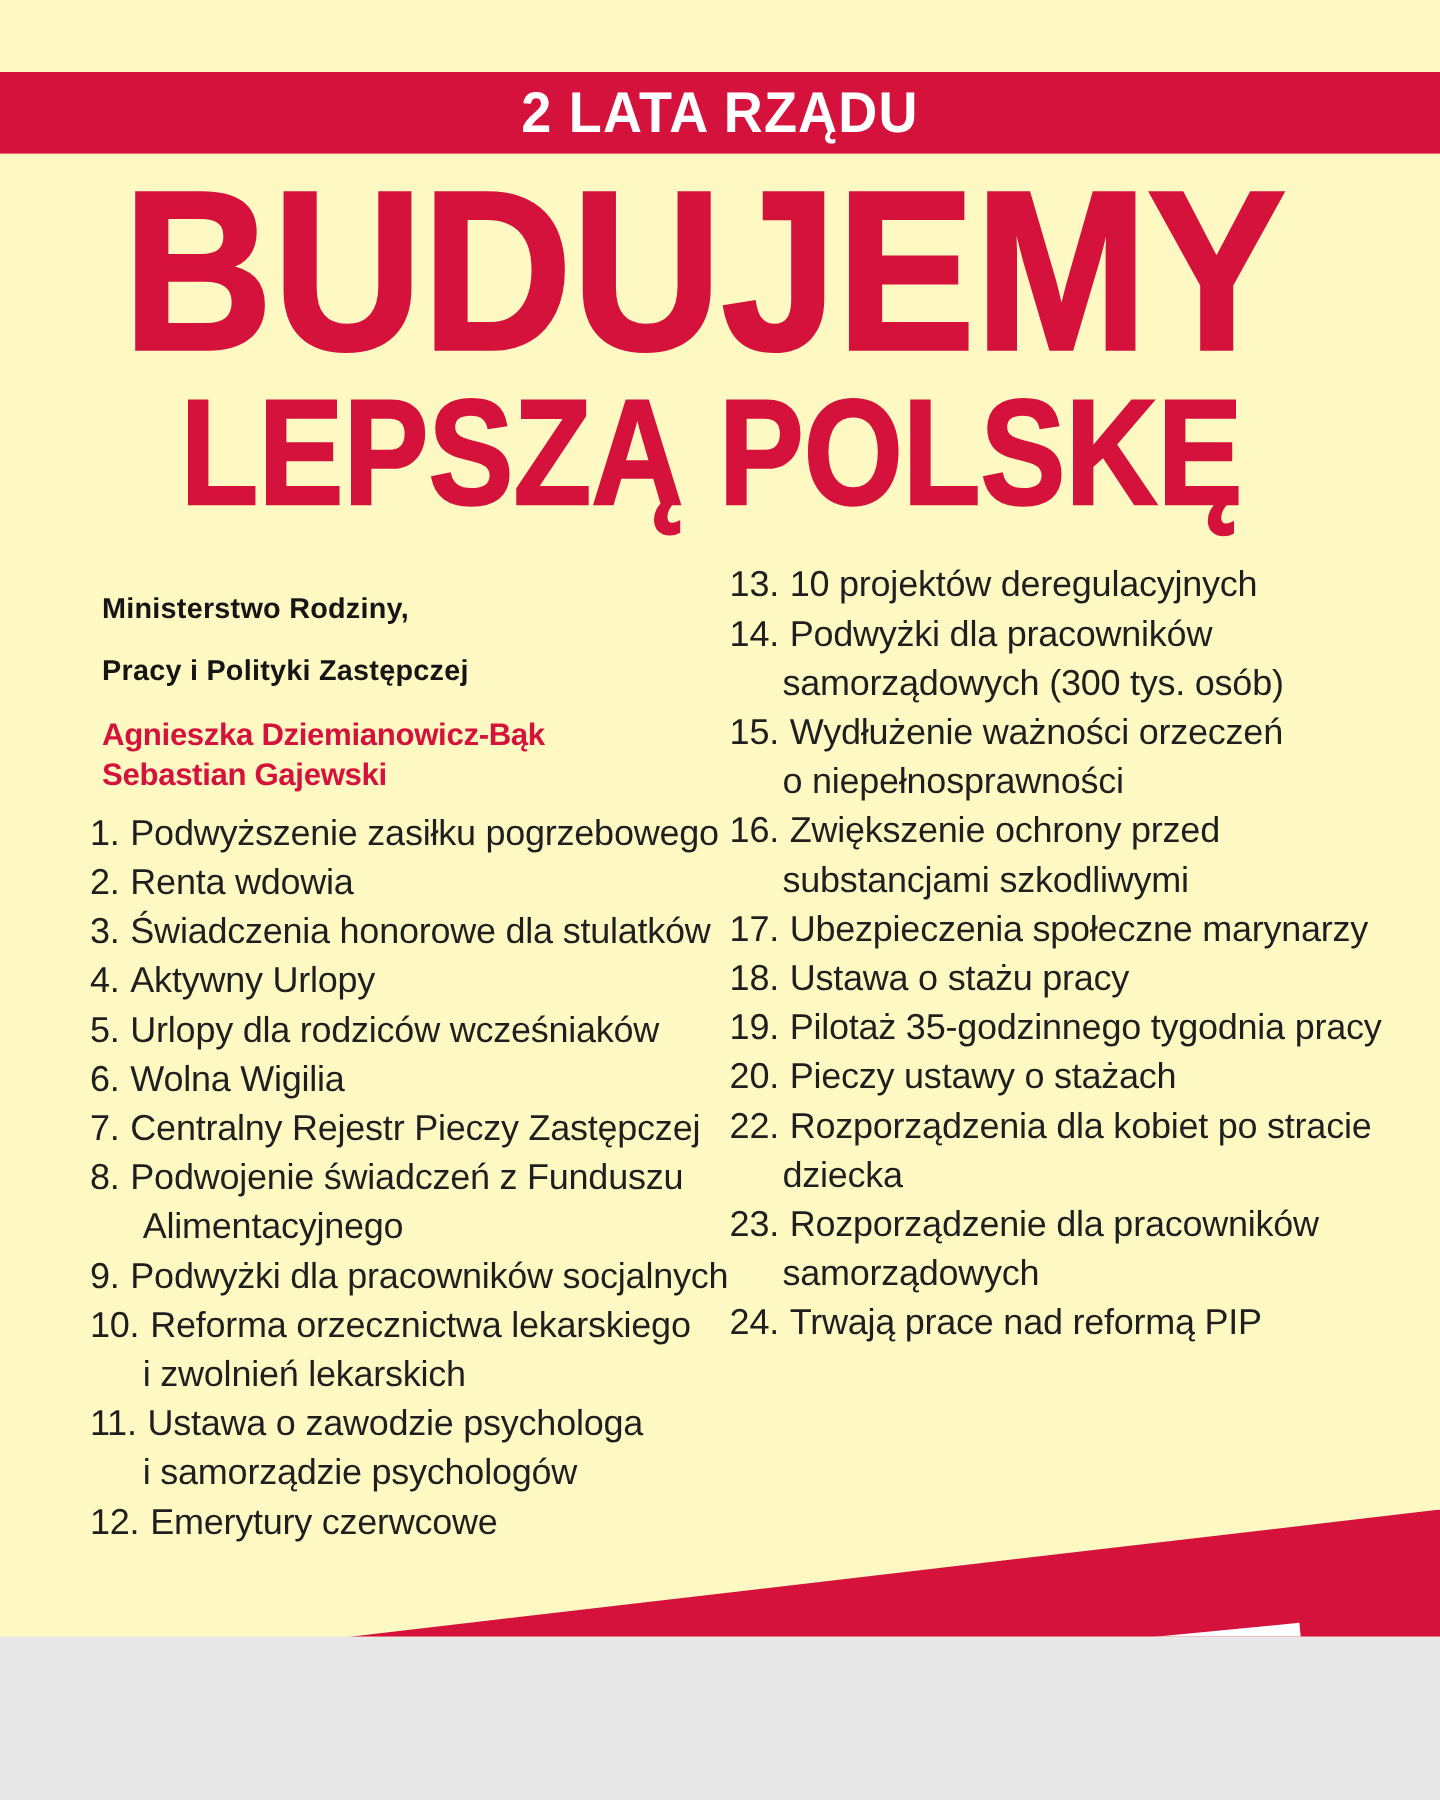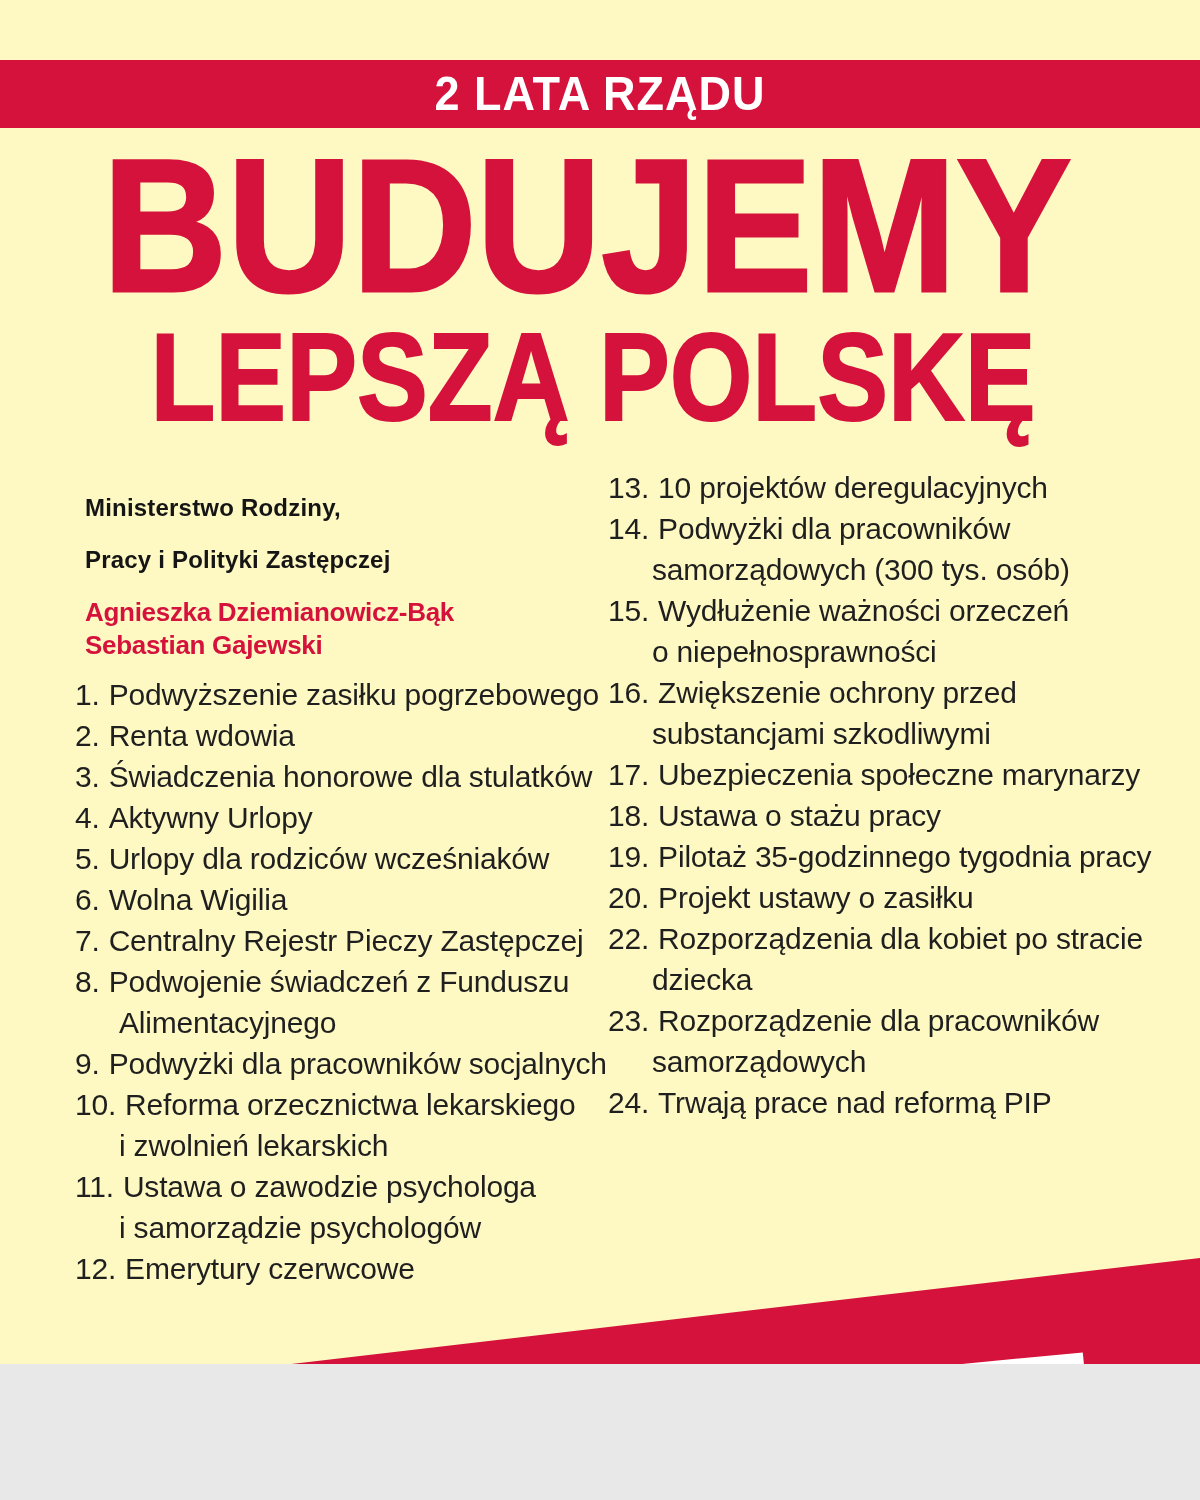--- a/index.html
+++ b/index.html
@@ -103,21 +103,21 @@
       <div class="item"><span class="num">12.</span><span class="txt">Emerytury czerwcowe</span></div>
     </div>
   <div class="col col-right">
       <div class="item"><span class="num">13.</span><span class="txt">10 projektów deregulacyjnych</span></div>
       <div class="item"><span class="num">14.</span><span class="txt">Podwyżki dla pracowników<br>samorządowych (300 tys. osób)</span></div>
       <div class="item"><span class="num">15.</span><span class="txt">Wydłużenie ważności orzeczeń<br>o niepełnosprawności</span></div>
       <div class="item"><span class="num">16.</span><span class="txt">Zwiększenie ochrony przed<br>substancjami szkodliwymi</span></div>
       <div class="item"><span class="num">17.</span><span class="txt">Ubezpieczenia społeczne marynarzy</span></div>
       <div class="item"><span class="num">18.</span><span class="txt">Ustawa o stażu pracy</span></div>
       <div class="item"><span class="num">19.</span><span class="txt">Pilotaż 35-godzinnego tygodnia pracy</span></div>
-      <div class="item"><span class="num">20.</span><span class="txt">Projekt ustawy o zasiłku</span></div>
+      <div class="item"><span class="num">20.</span><span class="txt">Pieczy ustawy o stażach</span></div>
       <div class="item"><span class="num">22.</span><span class="txt">Rozporządzenia dla kobiet po stracie<br>dziecka</span></div>
       <div class="item"><span class="num">23.</span><span class="txt">Rozporządzenie dla pracowników<br>samorządowych</span></div>
       <div class="item"><span class="num">24.</span><span class="txt">Trwają prace nad reformą PIP</span></div>
     </div>
 
   <div class="ribbon">
     <div class="lewica-box">
       <span class="logo-text">LEWICA</span>
     </div>
     <svg class="dots" width="60" height="62" viewBox="0 0 60 62" fill="#2e2d33">

